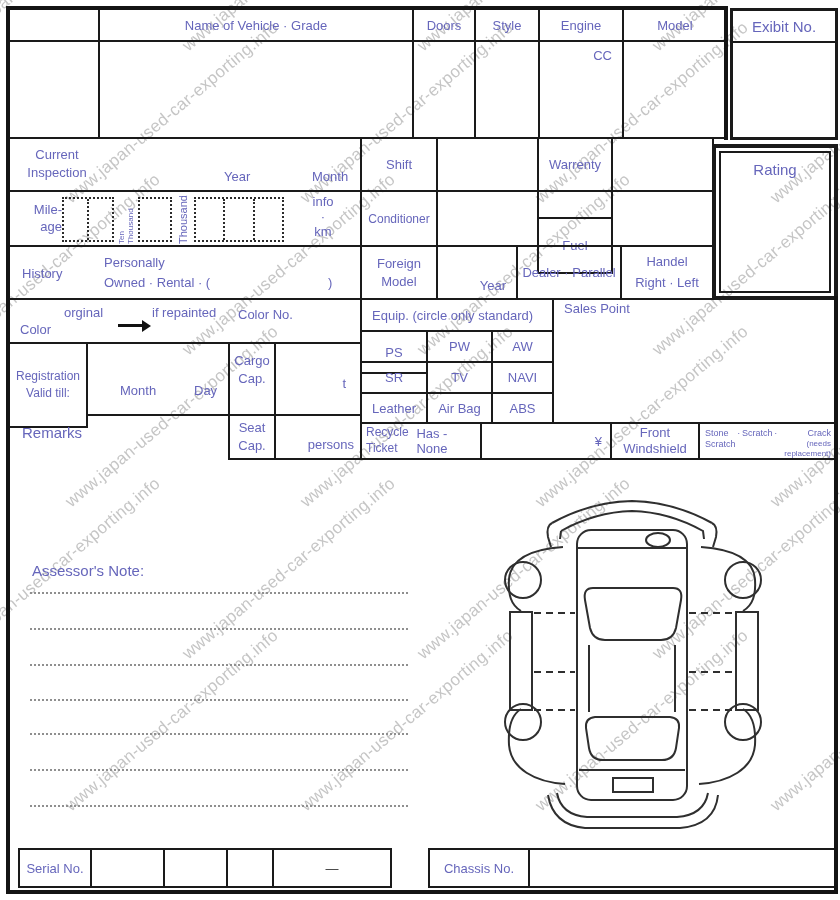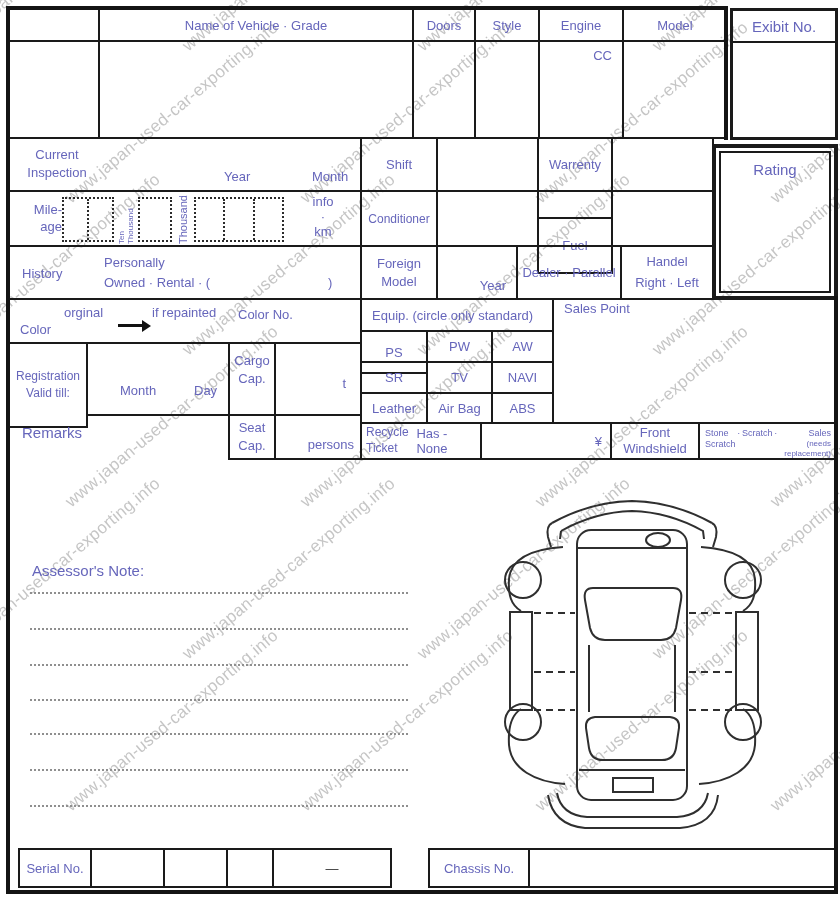--- a/index.html
+++ b/index.html
@@ -247,21 +247,21 @@
   </div>
   <div class="cell" style="left:698px;top:422px;width:140px;height:38px;display:flex;justify-content:space-between;padding:4px 5px 2px 5px;font-size:9px;line-height:1.25;">
     <span>
         <span style="display:block;">Stone</span>
         <span style="display:block;">Scratch</span>
       </span>
     <span>·</span>
     <span>Scratch</span>
     <span>·</span>
     <span style="text-align:right;">
-        <span style="display:block;">Sales</span>
+        <span style="display:block;">Crack</span>
         <span style="display:block;font-size:8px;width:52px;">(needs replacement)</span>
       </span>
   </div>
 
   <div class="abs fs15" style="left:32px;top:562px;z-index:2;">Assessor's Note:</div>
   <div class="dotline" style="top:592px;"></div>
   <div class="dotline" style="top:628px;"></div>
   <div class="dotline" style="top:664px;"></div>
   <div class="dotline" style="top:699px;"></div>
   <div class="dotline" style="top:733px;"></div>

